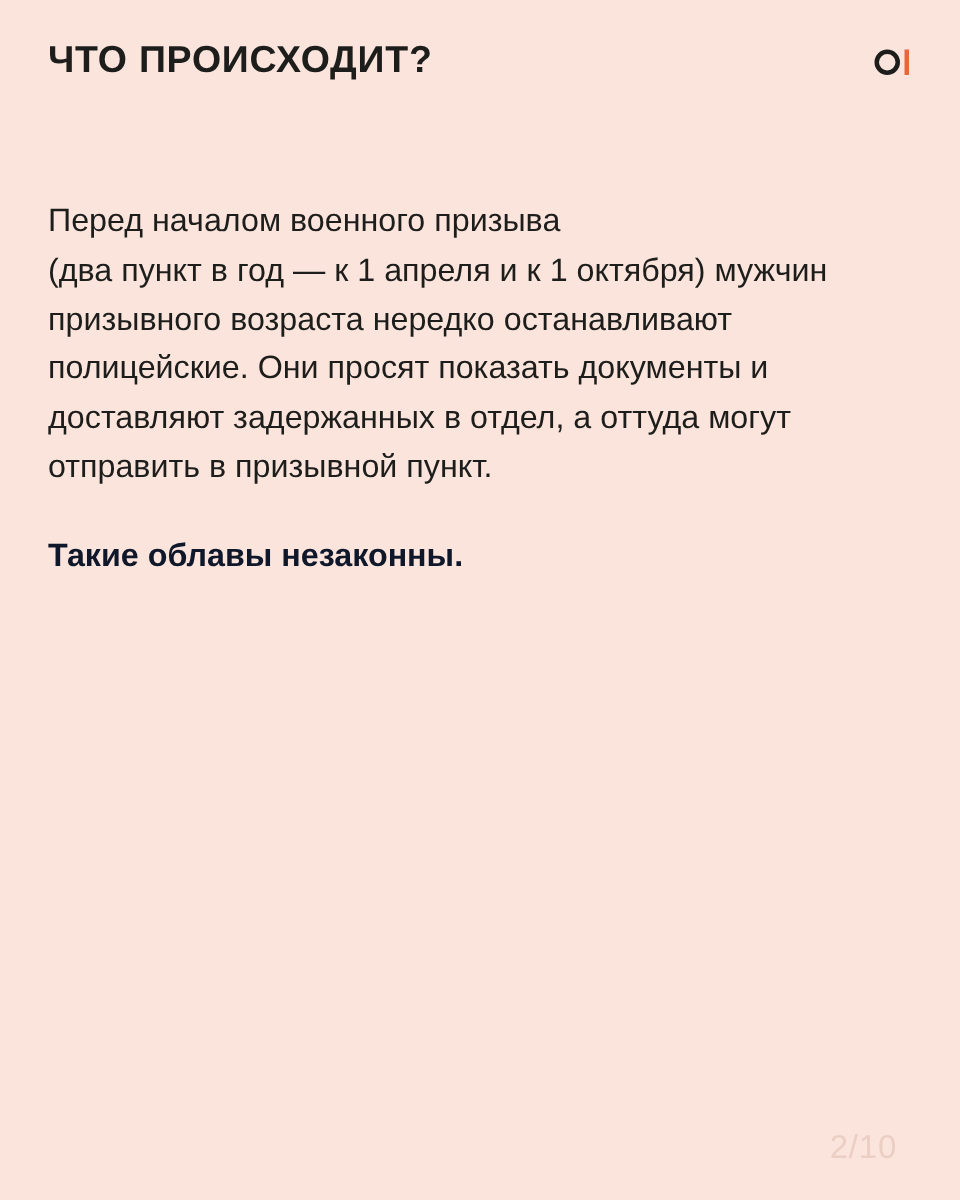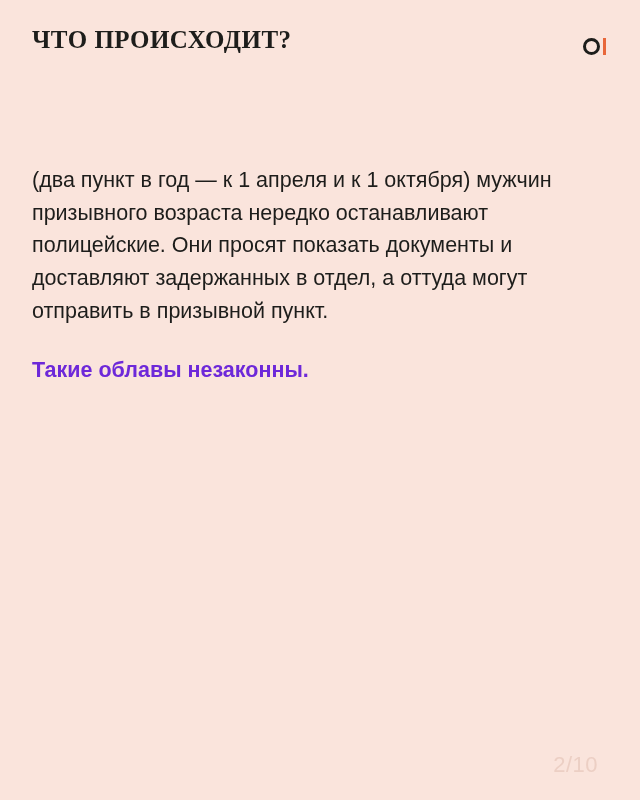--- a/index.html
+++ b/index.html
@@ -16,23 +16,22 @@
   .card {
     position: relative;
     width: 640px;
     height: 800px;
     box-sizing: border-box;
     padding: 26px 32px 24px 32px;
     background: #fae4dc;
   }
   .header {
     display: flex;
-    align-items: flex-end;
+    align-items: center;
     justify-content: space-between;
-    font-family: Liberation Serif, serif;
   }
   .title {
     font-size: 25px;
     font-weight: bold;
     letter-spacing: 0.5px;
     color: #1d1d1b;
     text-transform: uppercase;
     line-height: 1.15;
     max-width: 480px;
     margin: 0;
@@ -68,21 +67,21 @@
   }
   .body-text .para-main {
     margin-bottom: 26px;
   }
   .body-text b {
     font-weight: normal;
   }
   .emphasis {
     font-weight: bold;
     font-size: 21.5px;
-    color: #6d28d9;
+    color: #0f172a;
     line-height: 1.5;
   }
   .counter {
     position: absolute;
     right: 42px;
     bottom: 22px;
     font-size: 22px;
     color: #eccfc4;
     letter-spacing: 0.5px;
   }
@@ -95,21 +94,21 @@
   <div class="header">
     <h1 class="title">ЧТО ПРОИСХОДИТ?</h1>
     <div class="logo">
       <span class="logo-o"></span>
       <span class="logo-bar"></span>
     </div>
   </div>
 
   <div class="body-text">
     <p class="para-main">
-      <br>
+      <span>Перед началом военного призыва</span><br>
       <span>(два пункт в год — </span><b>к 1 апреля и к 1 октября</b><span>)</span><span> мужчин призывного возраста нередко останавливают полицейские. Они просят показать документы и доставляют задержанных в отдел, а оттуда могут отправить в призывной пункт.</span>
     </p>
     <p class="emphasis">Такие облавы незаконны.</p>
   </div>
 
   <div class="counter">2/10</div>
 
 </div>
 
 </body></html>

